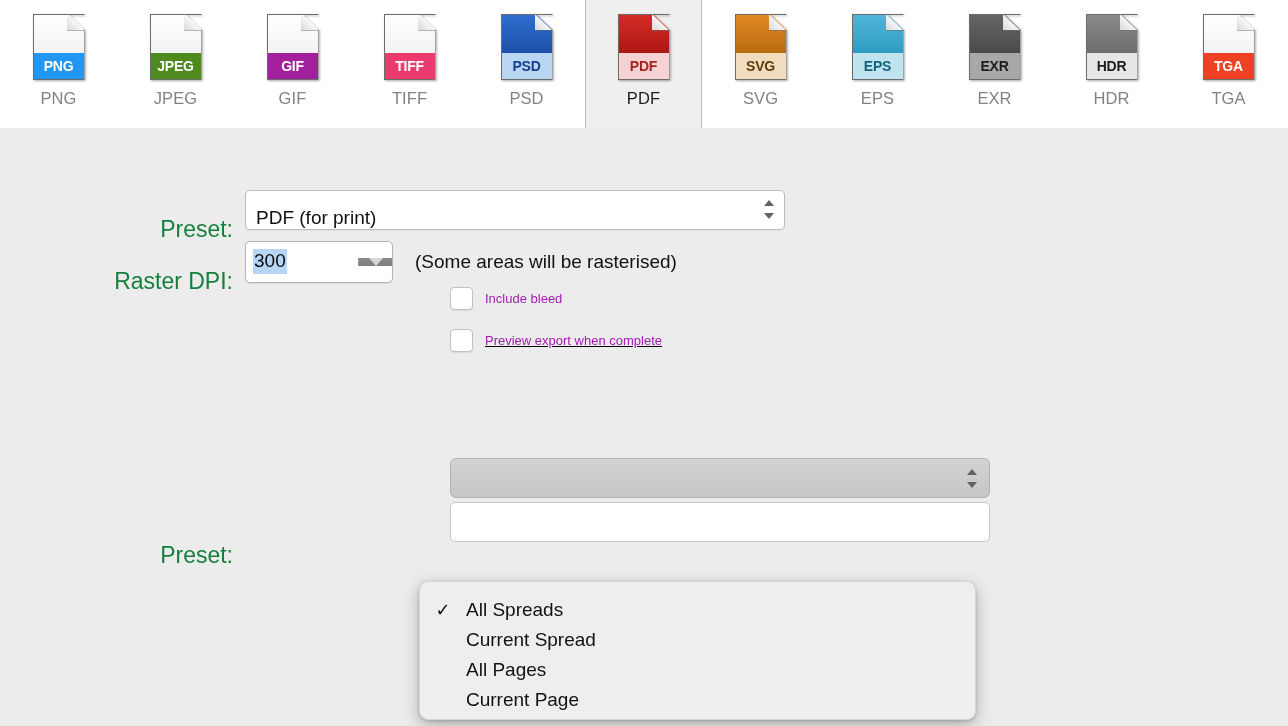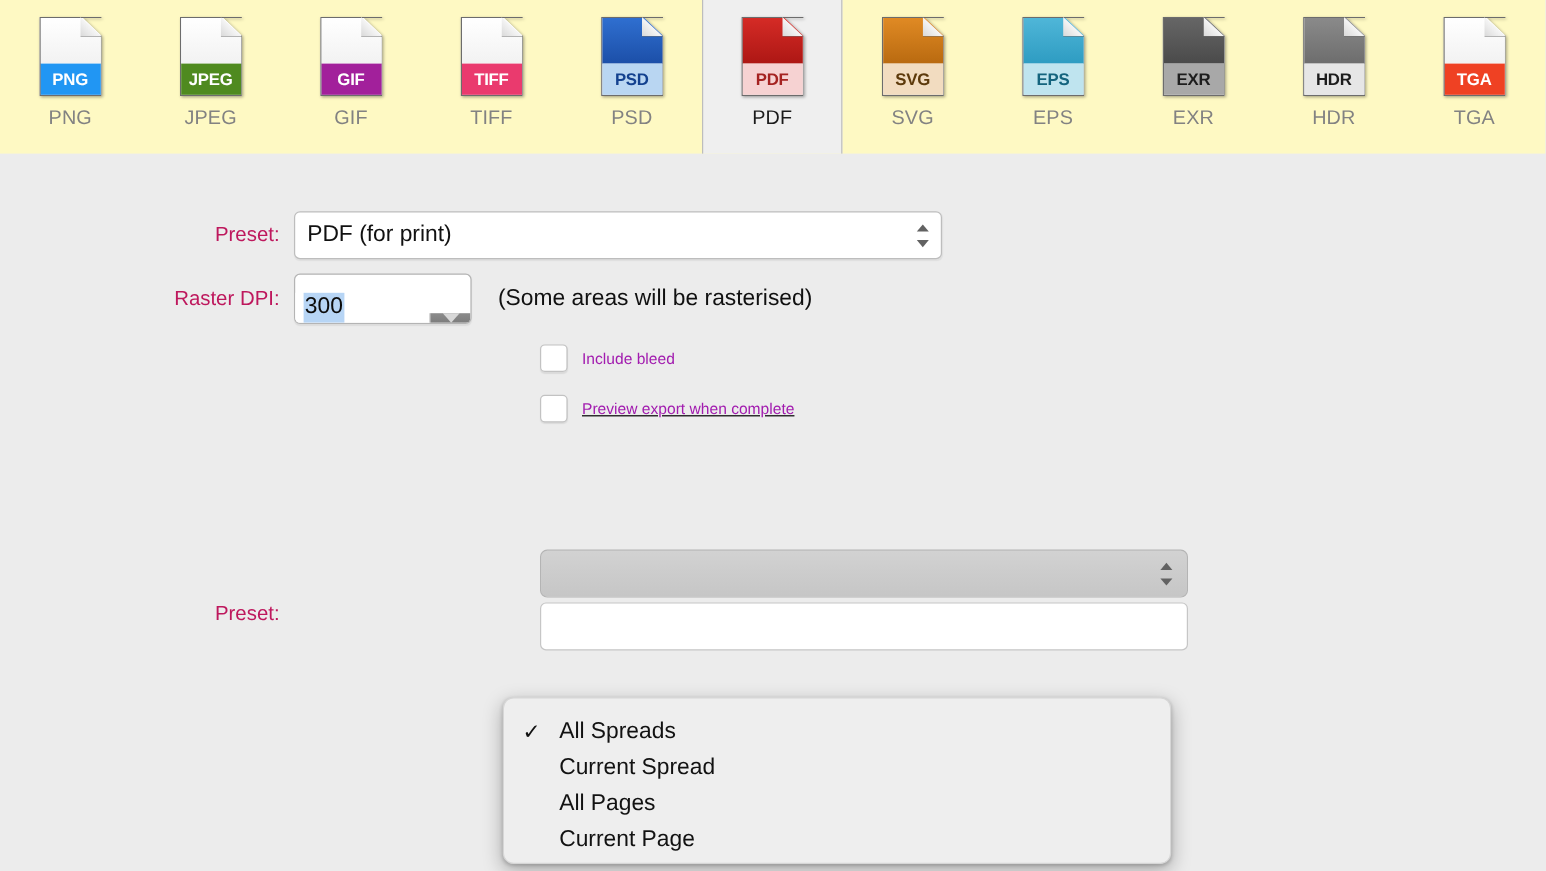--- a/index.html
+++ b/index.html
@@ -14,21 +14,21 @@
   #app {
     position: relative;
     width: 1288px; height: 726px;
     background: #ececec;
   }
 
   
   #tabbar {
     position: absolute; left: 0; top: 0;
     width: 1288px; height: 128px;
-    background: #fef9c3;
+    background: #ffffff;
     display: flex;
     align-items: flex-start;
   }
   .tab {
     width: 117px; height: 128px;
     display: flex; flex-direction: column;
     align-items: center; justify-content: flex-start;
     padding-top: 14px;
     cursor: default;
     position: relative;
@@ -90,52 +90,53 @@
     clip-path: polygon(0 0, 100% 100%, 100% 0);
     background: transparent;
   }
 
   
   #content { position: absolute; left: 0; top: 128px; width: 1288px; height: 598px; }
 
   .row { position: absolute; display: flex; align-items: center; }
   .flabel {
     width: 245px; text-align: right;
-    font-size: 17px; color: #be185d;
+    font-size: 23px; color: #15803d;
     padding-right: 12px;
     white-space: nowrap;
+    margin-top: 40px;
   }
 
   
   .popupbtn {
     position: relative;
     background: #ffffff;
     border: 1px solid #bdbdbd;
     border-radius: 5px;
     box-shadow: 0 1px 1px rgba(0,0,0,0.06);
-    display: flex; align-items: center;
+    display: flex; align-items: flex-end;
     padding-left: 10px;
     font-size: 19px; color: #111;
     cursor: default;
   }
   .stepper {
     position: absolute; right: 8px; top: 50%;
     transform: translateY(-50%);
     width: 14px; height: 30px;
     display: flex; flex-direction: column;
     align-items: center; justify-content: center; gap: 7px;
   }
   .stepper i { display:block; width: 0; height: 0; }
   .stepper .up { border-left: 5px solid transparent; border-right: 5px solid transparent; border-bottom: 6px solid #626262; }
   .stepper .dn { border-left: 5px solid transparent; border-right: 5px solid transparent; border-top: 6px solid #626262; }
 
   
   .combo {
     position: relative;
-    display: flex; align-items: flex-end;
+    display: flex; align-items: center;
     border: 1px solid #b4b4b4;
     border-radius: 5px;
     overflow: hidden;
     background: #fff;
     box-shadow: 0 1px 1px rgba(0,0,0,0.07);
   }
   .combo .field {
     width: 112px;
     display: flex; align-items: center;
     padding-left: 7px;

